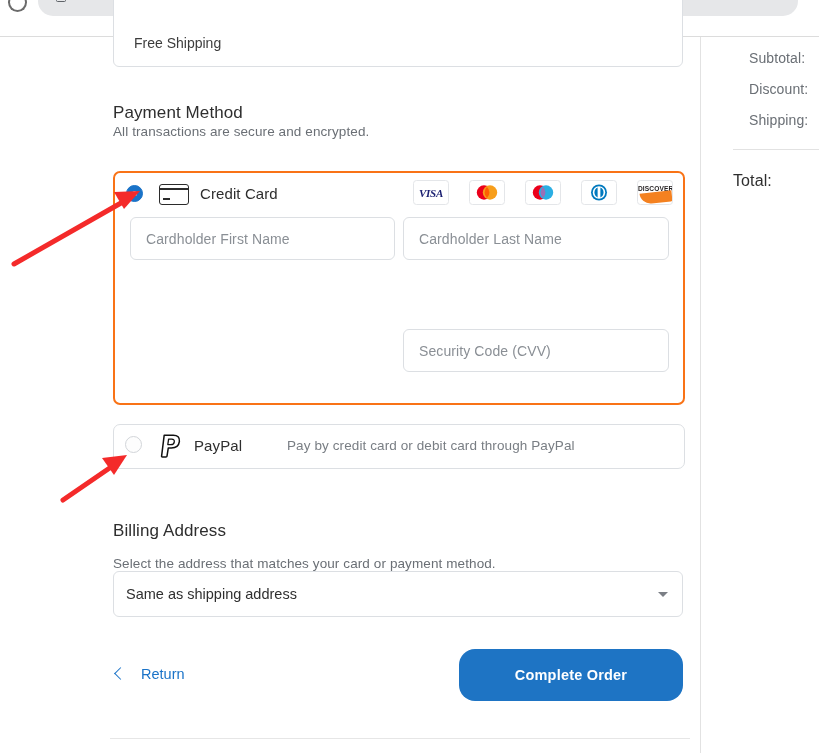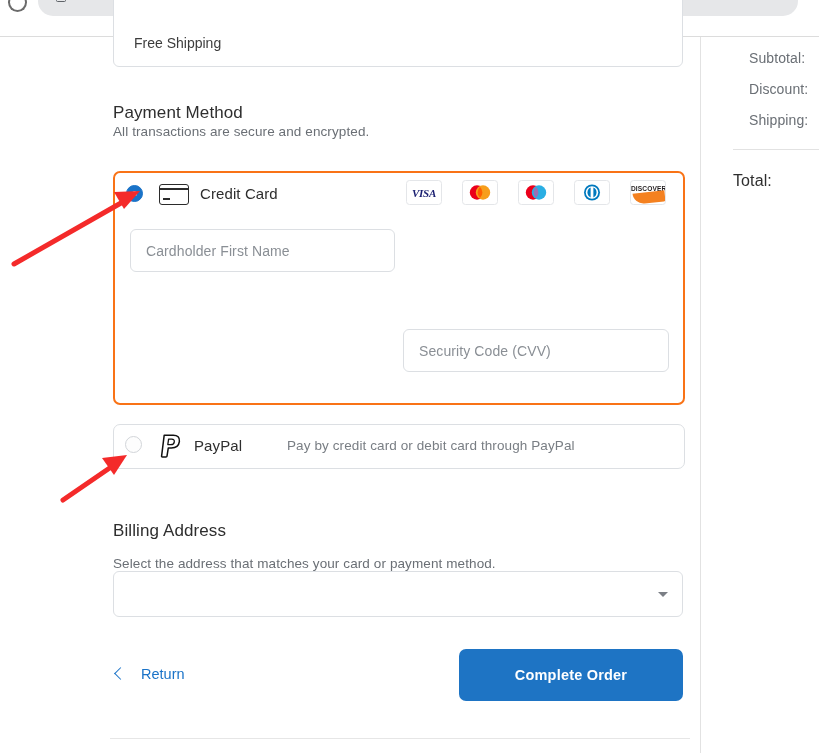--- a/index.html
+++ b/index.html
@@ -128,21 +128,21 @@
     position:absolute; left:140px; top:13px;
     font-size:13.5px; color:#797e84; letter-spacing:.1px;
   }
 
   
   .pp-icon {
     position:absolute; left:43px; top:8px; width:26px; height:28px;
   }
 
   
-  .brands { position:absolute; right:17px; top:7px; display:flex; gap:20px; }
+  .brands { position:absolute; right:10px; top:7px; display:flex; gap:20px; }
   .brand {
     width:36px; height:25px; background:#ffffff;
     border:1px solid #e4e6e9; border-radius:3.5px;
     display:flex; align-items:center; justify-content:center;
     overflow:hidden; box-sizing:border-box;
   }
   .visa-txt{
     font-family:"Liberation Serif", serif;
     font-style:italic; font-weight:bold; font-size:11px;
     color:#1a1f71; letter-spacing:-.3px;
@@ -203,21 +203,21 @@
     display:flex; align-items:center; gap:16px;
   }
   .chev-left {
     width:8px; height:8px; border-left:1.8px solid #1a73c8;
     border-bottom:1.8px solid #1a73c8; transform:rotate(45deg);
     margin-top:-1px;
   }
   .return-txt { font-size:14.5px; color:#1a73c8; }
   .btn-primary {
     position:absolute; left:459px; top:649px; width:224px; height:52px;
-    background:#1e74c4; border-radius:7px;
+    background:#1e74c4; border-radius:16px;
     display:flex; align-items:center; justify-content:center;
     font-size:14.5px; font-weight:bold; color:#ffffff; letter-spacing:.2px;
   }
 
   
   .sum-row {
     position:absolute; left:749px; font-size:14px; color:#6a6f75;
     letter-spacing:.1px; white-space:nowrap;
   }
   .sum-divider {
@@ -290,22 +290,25 @@
         </svg>
       </div>
       <div class="brand">
         <div class="disc-wrap">
           <div class="disc-txt">DISCOVER</div>
           <div class="disc-swoosh"></div>
         </div>
       </div>
     </div>
 
-    <div class="field" style="left:15px; top:44px; width:265px; height:43px;margin-top:12px;">
+    <div class="field" style="left:15px; top:44px; width:265px; height:43px;">
       <span class="ph">Cardholder First Name</span>
+    </div>
+    <div class="field" style="left:288px; top:44px; width:266px; height:43px;">
+      <span class="ph">Cardholder Last Name</span>
     </div>
     <div class="field" style="left:288px; top:156px; width:266px; height:43px;">
       <span class="ph">Security Code (CVV)</span>
     </div>
   </div>
 
   <div class="pay-panel plain">
     <div class="radio off"></div>
     <div class="pp-icon">
       <svg width="26" height="28" viewBox="0 0 26 28">
@@ -314,20 +317,21 @@
       </svg>
     </div>
     <div class="opt-label" style="left:80px;">PayPal</div>
     <div class="opt-desc" style="left:137px;margin-left:36px;">Pay by credit card or debit card through PayPal</div>
   </div>
 
   <div class="sec-title" style="left:113px; top:521px;">Billing Address</div>
   <div class="sec-sub" style="left:113px; top:542px;margin-top:14px;">Select the address that matches your card or payment method.</div>
 
   <div class="select">
+    <span class="select-val">Same as shipping address</span>
     <span class="caret"></span>
   </div>
 
   <div class="return-link">
     <span class="chev-left"></span>
     <span class="return-txt">Return</span>
   </div>
   <div class="btn-primary">Complete Order</div>
 
   <div class="hrule-bottom"></div>

